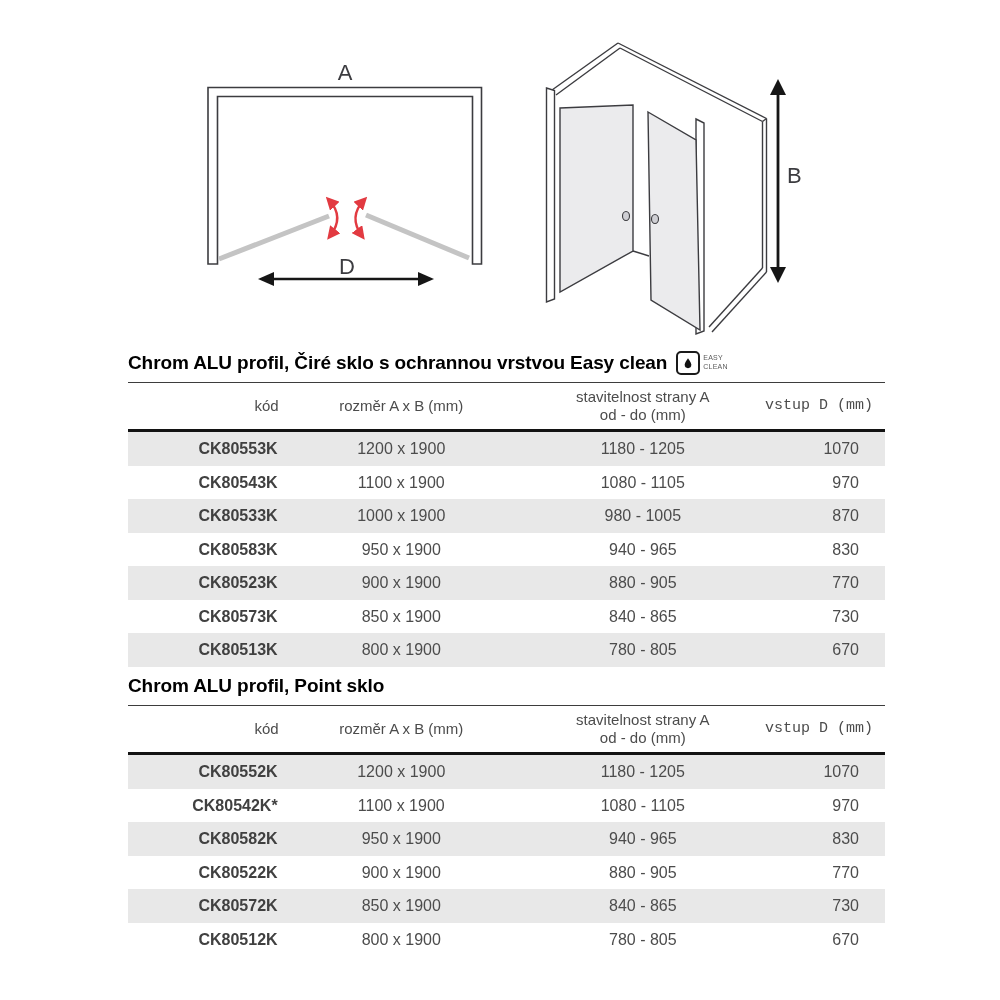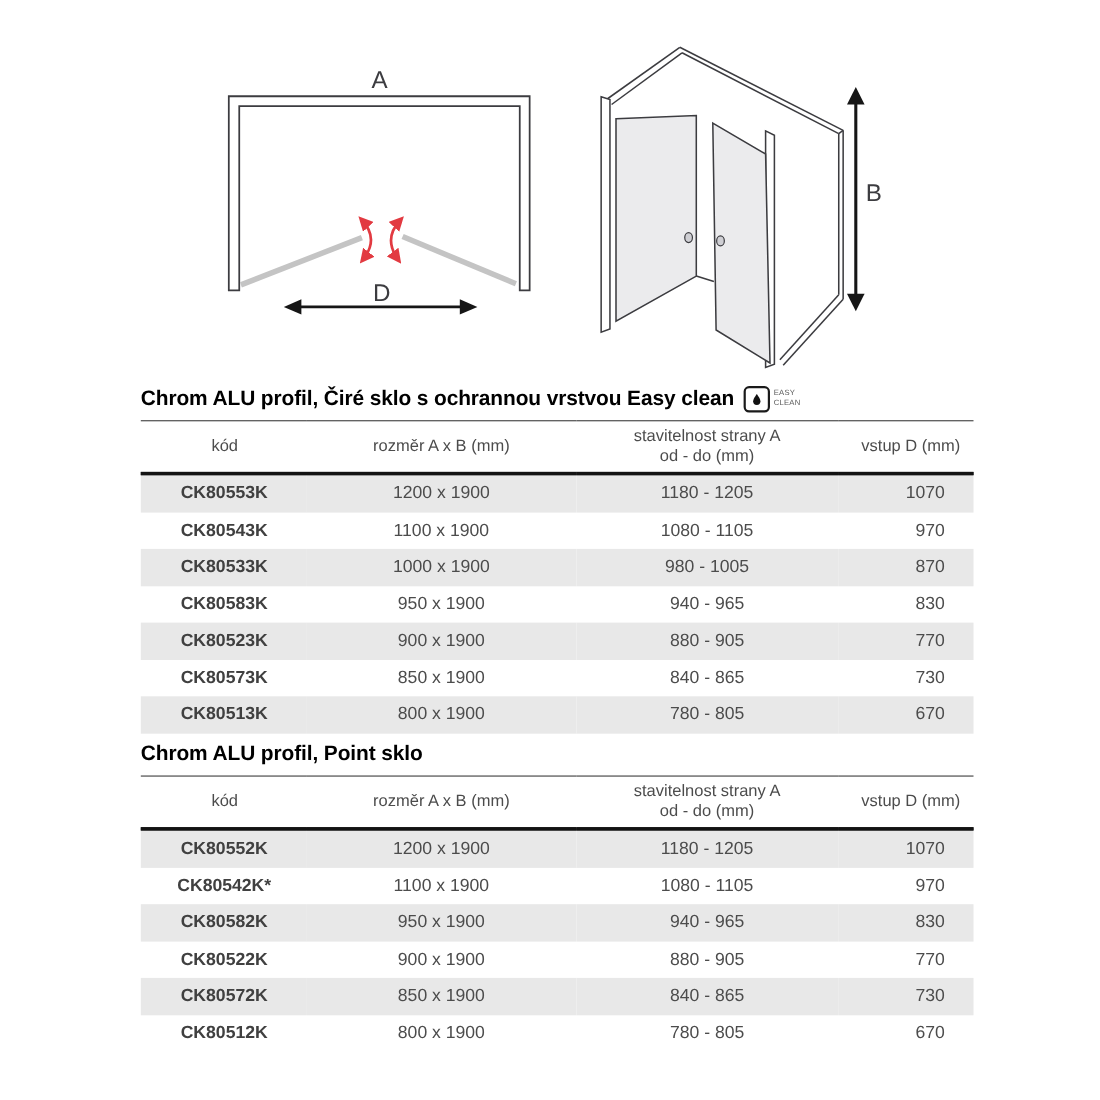--- a/index.html
+++ b/index.html
@@ -14,26 +14,26 @@
   .ec-badge{display:flex;align-items:center;margin-left:9px;}
   .ec-box{width:20px;height:20px;border:2px solid #1a1a1a;border-radius:5px;background:#fff;
           display:flex;align-items:center;justify-content:center;}
   .ec-text{display:flex;flex-direction:column;margin-left:3px;font-size:7px;line-height:1.2;
            color:#5a5a5a;letter-spacing:0.2px;}
 
   table{width:100%;border-collapse:collapse;table-layout:fixed;}
   thead th{border-top:1px solid #3d3d3d;border-bottom:3px solid #131313;
            font-weight:normal;color:#4c4c4c;font-size:15px;line-height:1.18;
            padding:5px 0 6px 0;vertical-align:middle;}
-  .c1{width:20%;text-align:center;}
+  .c1{width:20%;text-align:right;}
   .c2{width:33%;text-align:center;}
   .c3{width:32%;text-align:center;}
   .c4{width:15%;text-align:right;}
   th.c1,td.c1{padding-left:2px;}
-  th.c4{padding-right:12px;}
+  th.c4{padding-right:12px;font-family:Liberation Mono, monospace;}
   td.c4{padding-right:26px;}
   tbody td{font-size:16px;color:#4c4c4c;height:33.5px;padding-top:0;padding-bottom:0;}
   tbody td.c1{font-weight:bold;color:#404040;}
   tbody tr:nth-child(odd){background:#e8e8e8;}
 </style>
 </head>
 <body>
 
 <div class="page">
 

